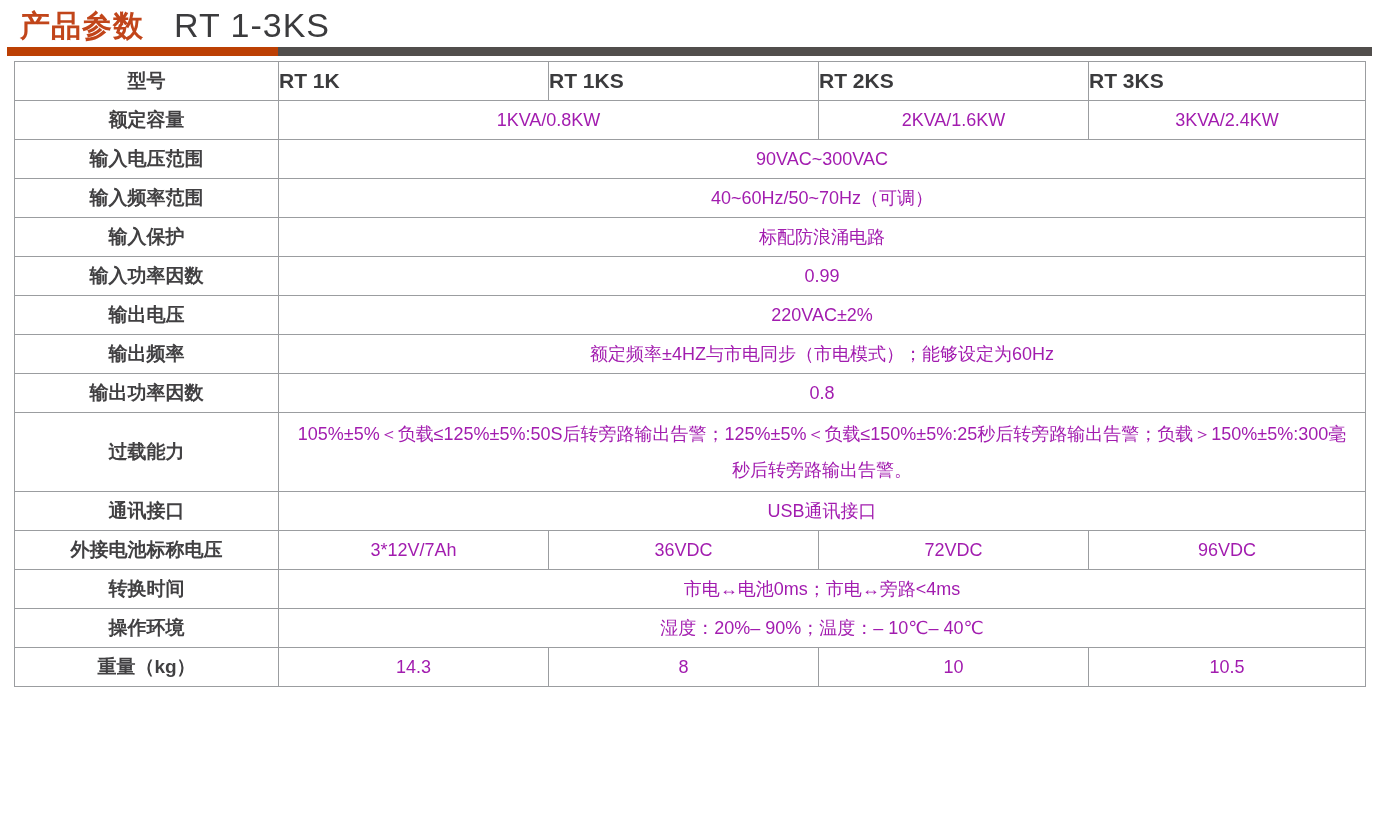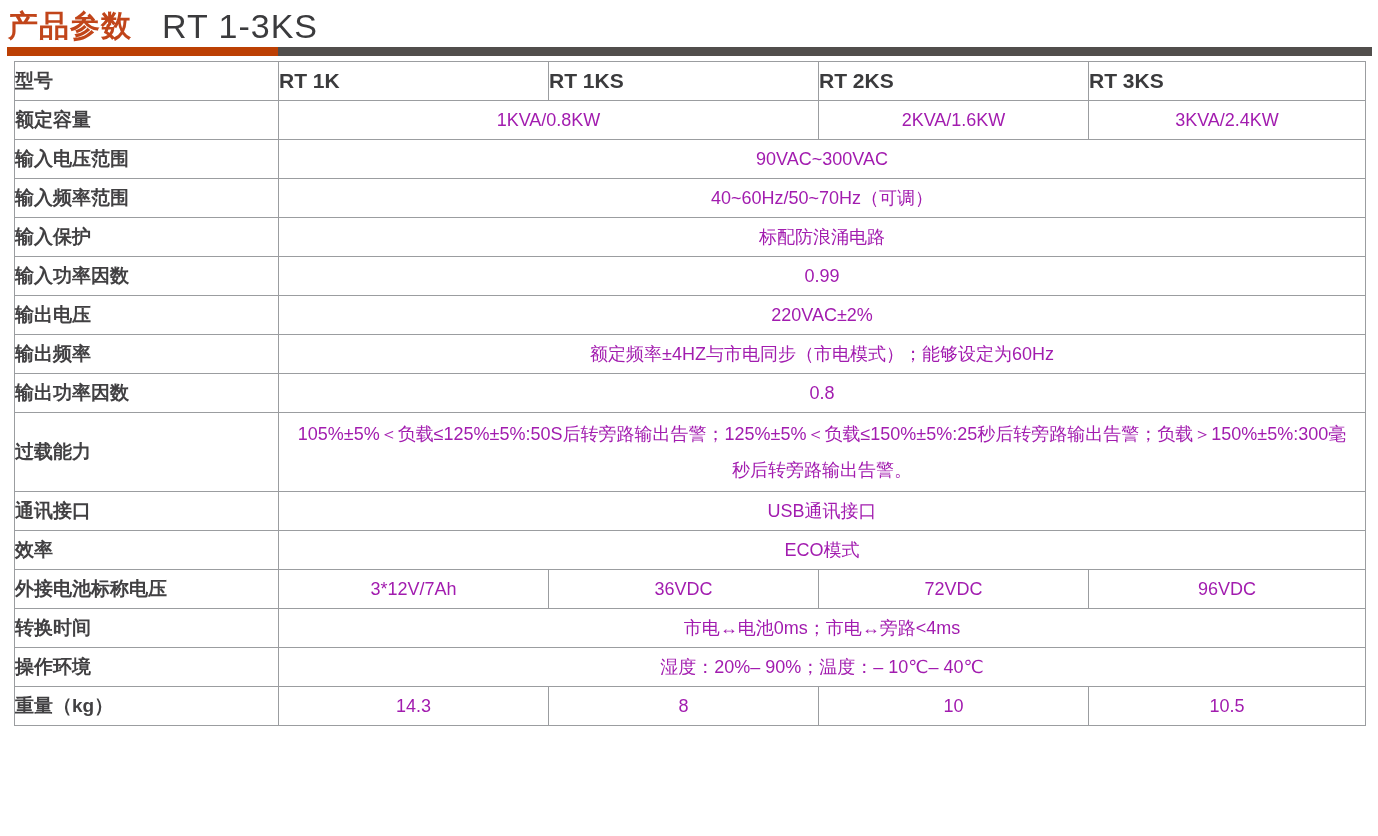--- a/index.html
+++ b/index.html
@@ -8,23 +8,23 @@
     background: #ffffff;
     width: 1378px;
     height: 836px;
     overflow: hidden;
     font-family: "Liberation Sans", "DejaVu Sans", sans-serif;
   }
 
   
   .titlebar {
     display: flex;
-    align-items: center;
+    align-items: flex-start;
     gap: 30px;
-    padding: 6px 0 0 8px;
+    padding: 6px 0 0 20px;
     height: 41px;
     border-radius: 22px;
   }
   .title-zh {
     color: #c1451a;
     font-size: 30px;
     font-weight: 700;
     letter-spacing: 1px;
   }
   .title-model {
@@ -53,21 +53,21 @@
   }
   .spec td, .spec th {
     border: 1.5px solid #9b9da0;
     height: 38px;
     padding: 0;
     vertical-align: middle;
   }
   .spec tr.tall td { height: 78px; }
 
   .cell-label {
-    text-align: left;
+    text-align: center;
     padding-left: 40px;
     font-weight: 700;
     color: #414042;
     font-size: 19px;
     white-space: nowrap;
   }
   .cell-model {
     text-align: left;
     color: #3b3b3d;
     font-size: 21px;
@@ -160,24 +160,20 @@
   <tr class="tall">
     <td class="cell-label">过载能力</td>
     <td class="cell-val overload" colspan="4">105%±5%＜负载≤125%±5%:50S后转旁路输出告警；125%±5%＜负载≤150%±5%:25秒后转旁路输出告警；负载＞150%±5%:300毫秒后转旁路输出告警。</td>
   </tr>
 
   <tr>
     <td class="cell-label">通讯接口</td>
     <td class="cell-val" colspan="4">USB通讯接口</td>
   </tr>
 
-  <tr>
-    <td class="cell-label">效率</td>
-    <td class="cell-val" colspan="4">ECO模式</td>
-  </tr>
 
 
   <tr>
     <td class="cell-label">外接电池标称电压</td>
     <td class="cell-val">3*12V/7Ah</td>
     <td class="cell-val">36VDC</td>
     <td class="cell-val">72VDC</td>
     <td class="cell-val">96VDC</td>
   </tr>
 

